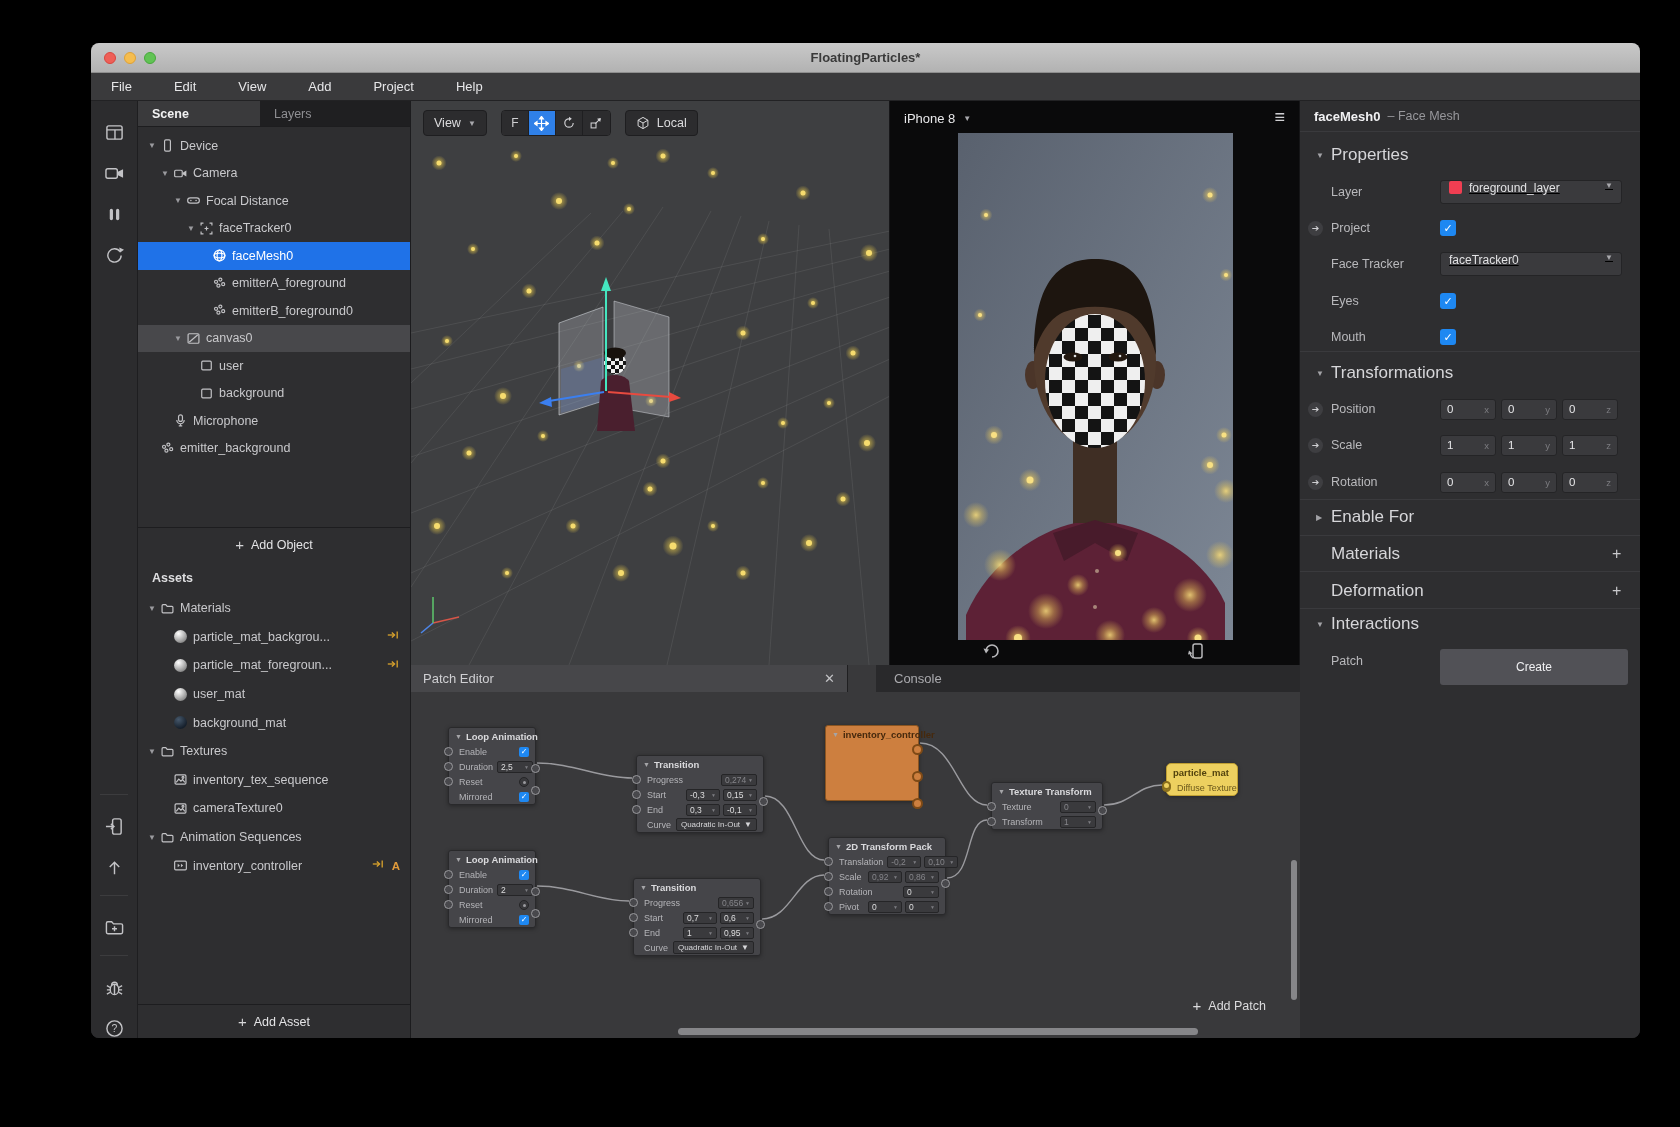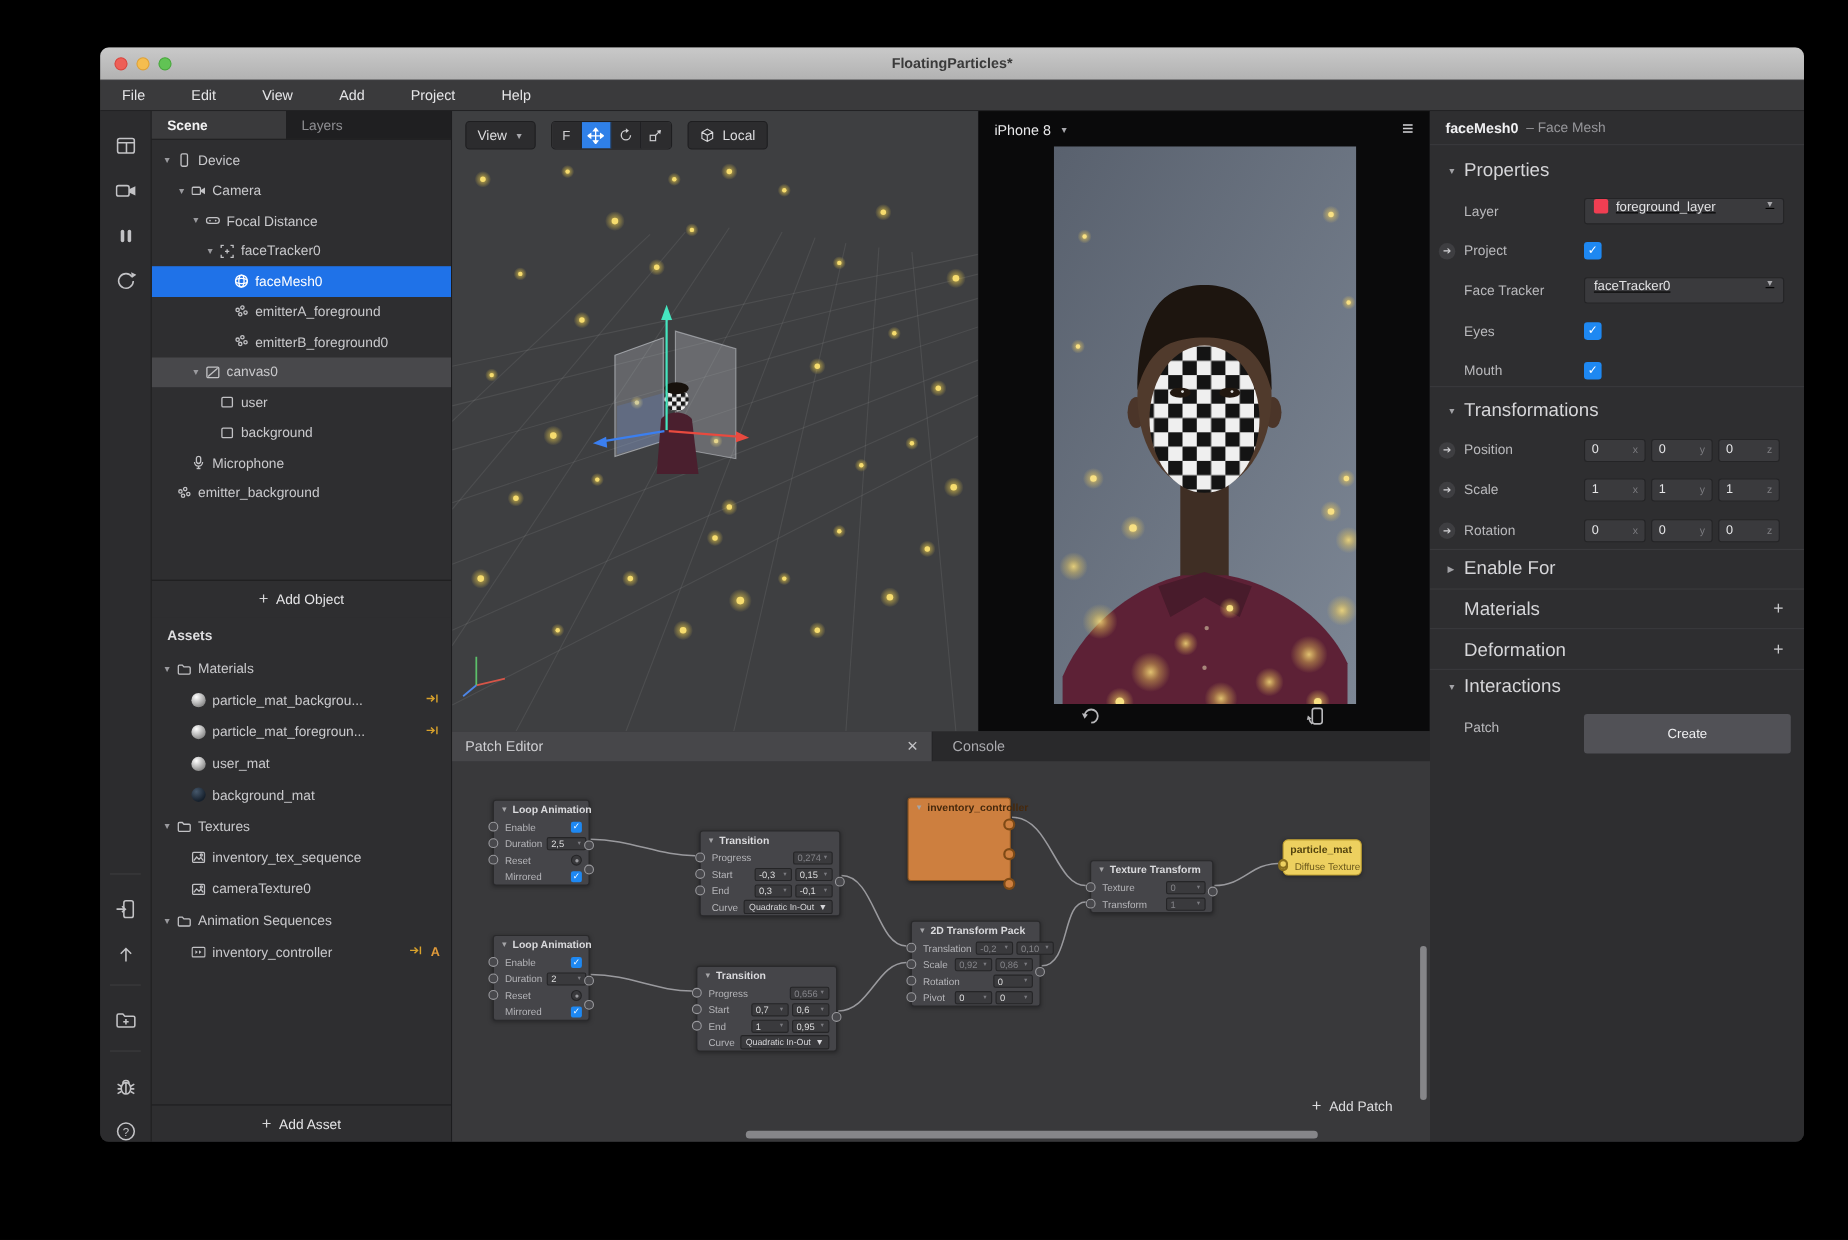--- a/index.html
+++ b/index.html
@@ -65,21 +65,21 @@
 
   
   .simulator { position:absolute; left:799px; top:58px; width:410px; height:564px; background:#0a0a0b; border-right:1px solid #161618; }
   .sim-head { position:absolute; left:14px; top:10px; display:flex; align-items:center; gap:8px; color:#e8e8ea; font-size:13px; }
   .sim-menu { position:absolute; right:14px; top:6px; color:#cfcfd2; font-size:18px; }
   .sim-screen { position:absolute; left:68px; top:32px; width:275px; height:507px; }
   .sim-foot { position:absolute; left:0; bottom:4px; width:100%; display:flex; justify-content:space-around; color:#b8b8bb; }
 
   
   .patch { position:absolute; left:320px; top:622px; width:889px; height:373px; background:#39393b; }
-  .patch-head { position:absolute; left:0; top:0; width:100%; height:27px; display:flex; }
+  .patch-head { position:absolute; left:0; top:0; width:100%; height:27px; display:flex;gap:28px; }
   .ptab { width:437px; background:#47474a; color:#cfcfd2; font-size:13px; display:flex; align-items:center; padding:0 12px; border-right:1px solid #1f1f21; }
   .ptab .x { margin-left:auto; color:#c3c3c6; font-size:13px; }
   .ctab { flex:1; background:#29292b; color:#aaaaae; font-size:13px; display:flex; align-items:center; padding-left:18px; }
   .pcanvas { position:absolute; left:0; top:27px; width:889px; height:346px; overflow:hidden; }
   .pcanvas svg.wires { position:absolute; left:0; top:0; }
   .pnode { position:absolute; background:#454549; border:1px solid #29292b; border-radius:3px; box-shadow:0 1px 4px rgba(0,0,0,.35); font-size:9px; }
   .pnode .ntitle { height:16px; display:flex; align-items:center; gap:4px; padding:0 6px; font-weight:bold; color:#dadadd; font-size:9.5px; white-space:nowrap; }
   .pnode .ntitle .exp { font-size:7px; color:#a5a5a8; }
   .nrow { height:15px; display:flex; align-items:center; padding:0 6px 0 10px; gap:4px; }
   .nlabel { color:#b5b5b9; font-size:9px; white-space:nowrap; }

